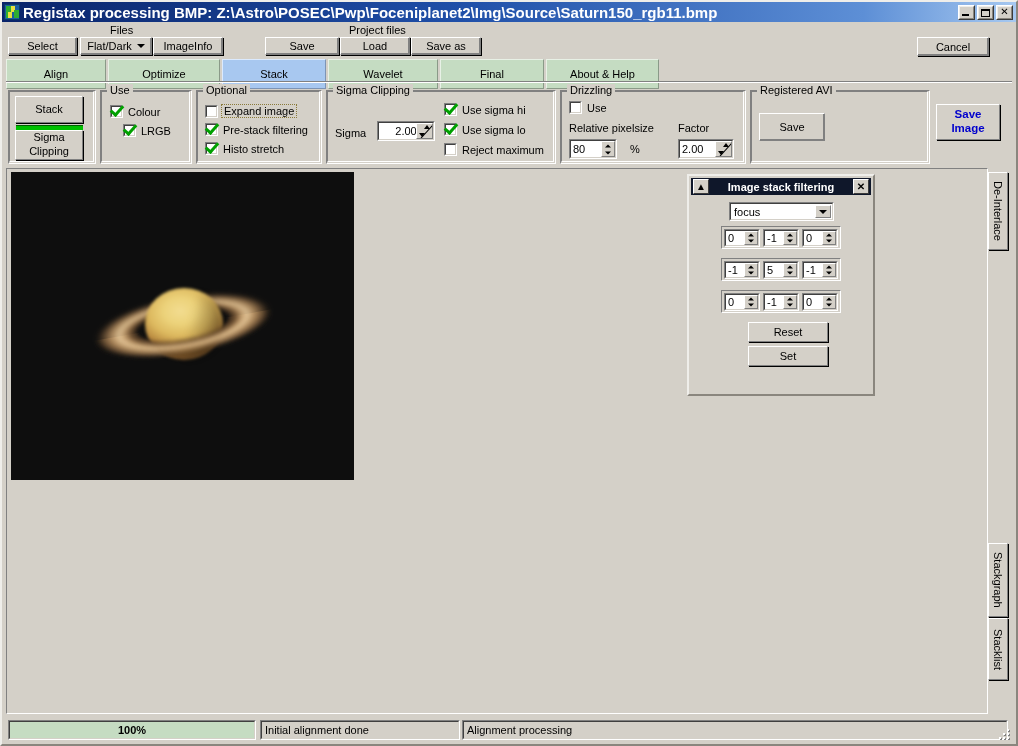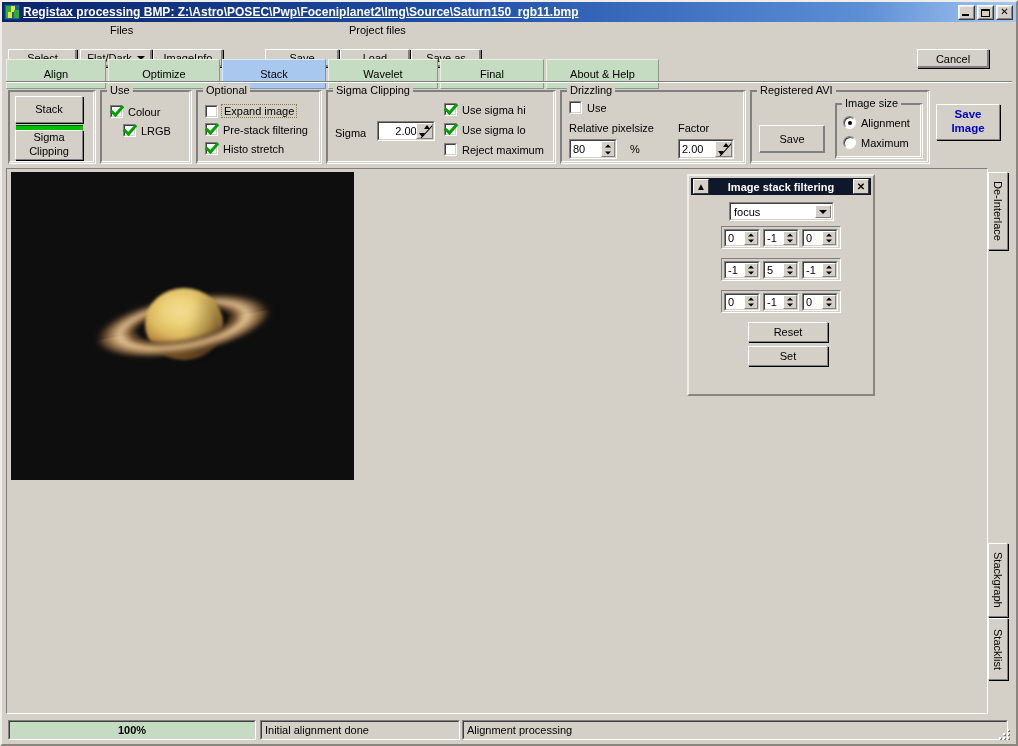--- a/index.html
+++ b/index.html
@@ -39,24 +39,23 @@
     background: #1b5e9e;
     border: 1px solid #0a3a66;
     box-sizing: border-box;
     overflow: hidden;
   }
   .title-icon .g1 { position:absolute; left:1px; top:1px; width:5px; height:12px; background:#2fae2f;}
   .title-icon .g2 { position:absolute; left:6px; top:1px; width:4px; height:6px; background:#e8e040;}
   .title-icon .g3 { position:absolute; left:9px; top:5px; width:5px; height:8px; background:#2fae2f;}
   .title-icon .g4 { position:absolute; left:3px; top:7px; width:4px; height:6px; background:#e8e040;}
   .title-text {
-    color: #fff; font-weight: bold; font-size: 12px;
+    color: #fff; font-weight: bold; font-size: 15px;
     white-space: nowrap; overflow: hidden; flex: 1 1 auto;
     letter-spacing: 0px;
-    text-decoration: underline;
   }
   .title-btns { display: flex; gap: 2px; margin-right: 3px; flex: 0 0 auto;}
   .tb-btn {
     width: 17px; height: 15px; background: #d4d0c8;
     border: 1px solid; border-top-color:#fff; border-left-color:#fff;
     border-right-color:#3a3a3a; border-bottom-color:#3a3a3a;
     position: relative; box-sizing: border-box; cursor: default;
   }
   .tb-btn::after {
     content:""; position:absolute; inset:0;
@@ -76,21 +75,20 @@
   }
   .btn {
     background:#d4d0c8; border:1px solid;
     border-top-color:#fff; border-left-color:#fff;
     border-right-color:#808080; border-bottom-color:#808080;
     box-shadow: inset -1px -1px 0 #808080, 1px 1px 0 #000;
     font-size:11px; font-family:"Liberation Sans",sans-serif;
     display:flex; align-items:center; justify-content:center;
     box-sizing:border-box; cursor:default; color:#000;
     text-align:center;
-    margin-top:12px;
   }
   .btn.flat {
     box-shadow: inset -1px -1px 0 #808080;
   }
   .btn-files { position:absolute; height:18px; }
 
   .combo-arrow {
     display:inline-block; width:0;height:0;
     border-left:4px solid transparent; border-right:4px solid transparent;
     border-top:4px solid #000; margin-left:5px; vertical-align:middle;
@@ -487,31 +485,20 @@
           <span class="diag"></span>
             <span class="s-up"></span>
             <span class="s-dn"></span>
         </span>
       </div>
     </div>
 
     <div class="group" style="left:742px; top:4px; width:180px; height:74px;">
       <div class="glabel">Registered AVI</div>
       <div class="btn flat" style="position:absolute; left:8px; top:22px; width:66px; height:28px;">Save</div>
-      <div class="group" style="left:84px; top:12px; width:88px; height:56px;">
-        <div class="glabel">Image size</div>
-        <div class="radio" style="left:7px; top:12px;">
-          <span class="rbox on"></span>
-          <span>Alignment</span>
-        </div>
-        <div class="radio" style="left:7px; top:32px;">
-          <span class="rbox"></span>
-          <span>Maximum</span>
-        </div>
-      </div>
     </div>
 
     <div class="saveimg-btn" style="left:928px; top:18px; width:64px; height:36px; flex-direction:column;">
       <span>Save</span>
       <span>Image</span>
     </div>
   </div>
 
   <div class="workarea">
 

